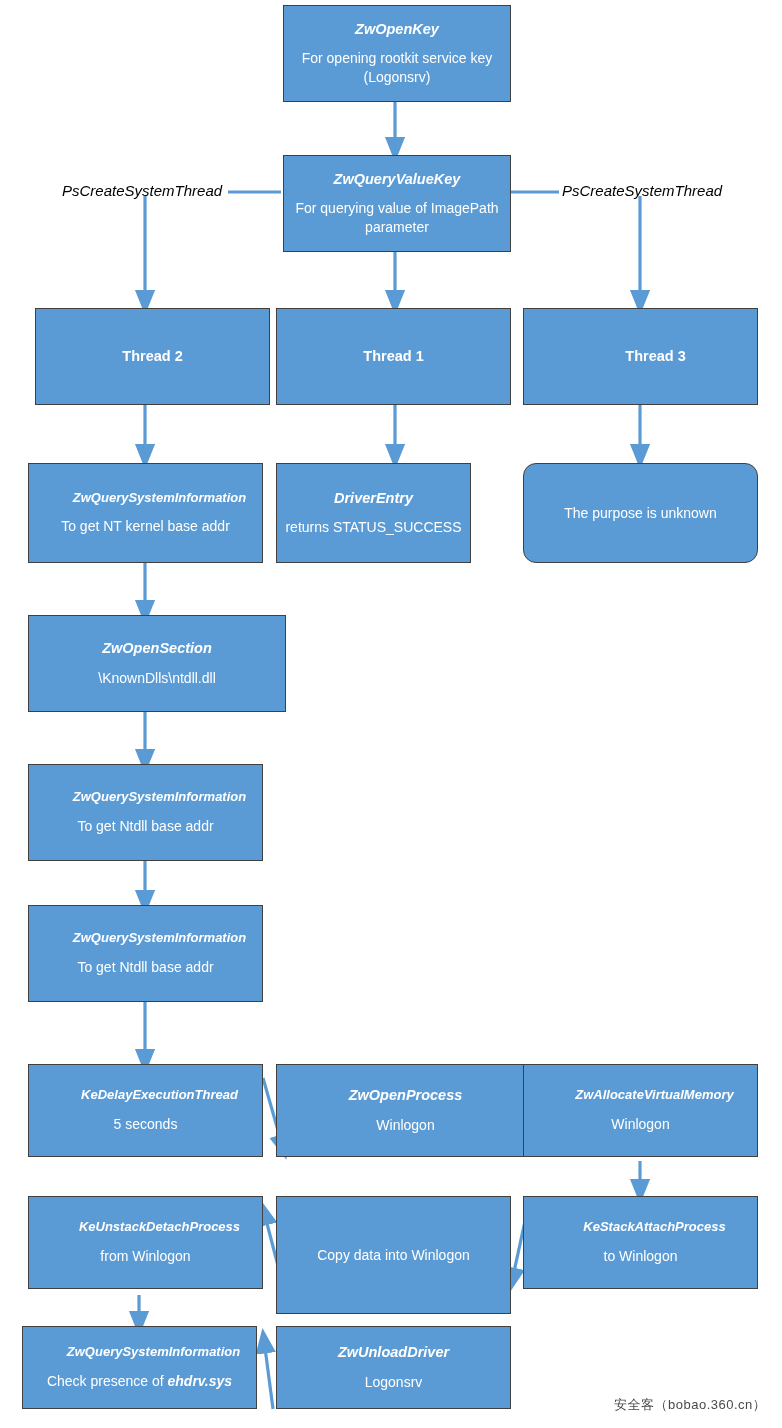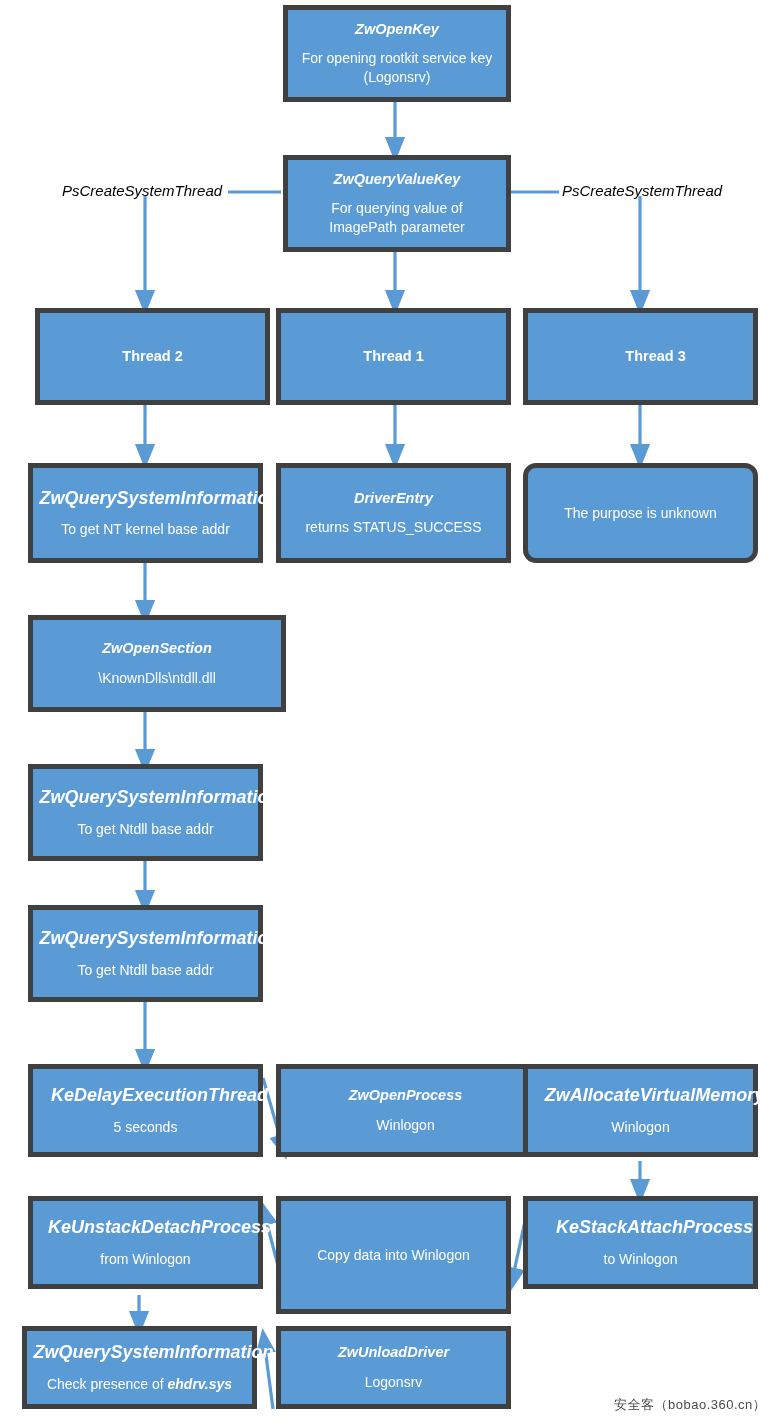--- a/index.html
+++ b/index.html
@@ -14,40 +14,40 @@
     position: relative;
     width: 782px;
     height: 1428px;
     background: #ffffff;
     overflow: hidden;
   }
   .node {
     position: absolute;
     box-sizing: border-box;
     background: #5B9BD5;
-    border: 5px solid #404040;
+    border: 1px solid #404040;
     color: #ffffff;
     display: flex;
     flex-direction: column;
     align-items: center;
     justify-content: center;
     text-align: center;
     padding: 4px 8px;
     z-index: 3;
   }
   .node .title {
     font-style: italic;
     font-weight: bold;
     font-size: 14.5px;
     line-height: 1.25;
     margin-bottom: 11px;
     white-space: nowrap;
   }
   .node .title.tight {
-    font-size: 18px;
+    font-size: 13px;
     margin-left: 28px;
   }
   .node .sub {
     font-size: 14px;
     line-height: 1.35;
   }
   .node.single .sub {
     margin-bottom: 0;
   }
   .node .sub b {
@@ -168,21 +168,21 @@
 
   <div class="node bold-only plain" style="left:523px; top:308px; width:235px; height:97px;padding-left:38px;">
     <div class="title">Thread 3</div>
   </div>
 
   <div class="node" style="left:28px; top:463px; width:235px; height:100px;">
     <div class="title tight">ZwQuerySystemInformation</div>
     <div class="sub">To get NT kernel base addr</div>
   </div>
 
-  <div class="node" style="left:276px; top:463px; width:235px; height:100px;">
+  <div class="node" style="left:276px; top:463px; width:195px; height:100px;">
     <div class="title">DriverEntry</div>
     <div class="sub">returns STATUS_SUCCESS</div>
   </div>
 
   <div class="node plain single" style="left:523px; top:463px; width:235px; height:100px;border-radius:13px;">
     <div class="sub">The purpose is unknown</div>
   </div>
 
   <div class="node" style="left:28px; top:615px; width:258px; height:97px;">
     <div class="title">ZwOpenSection</div>

